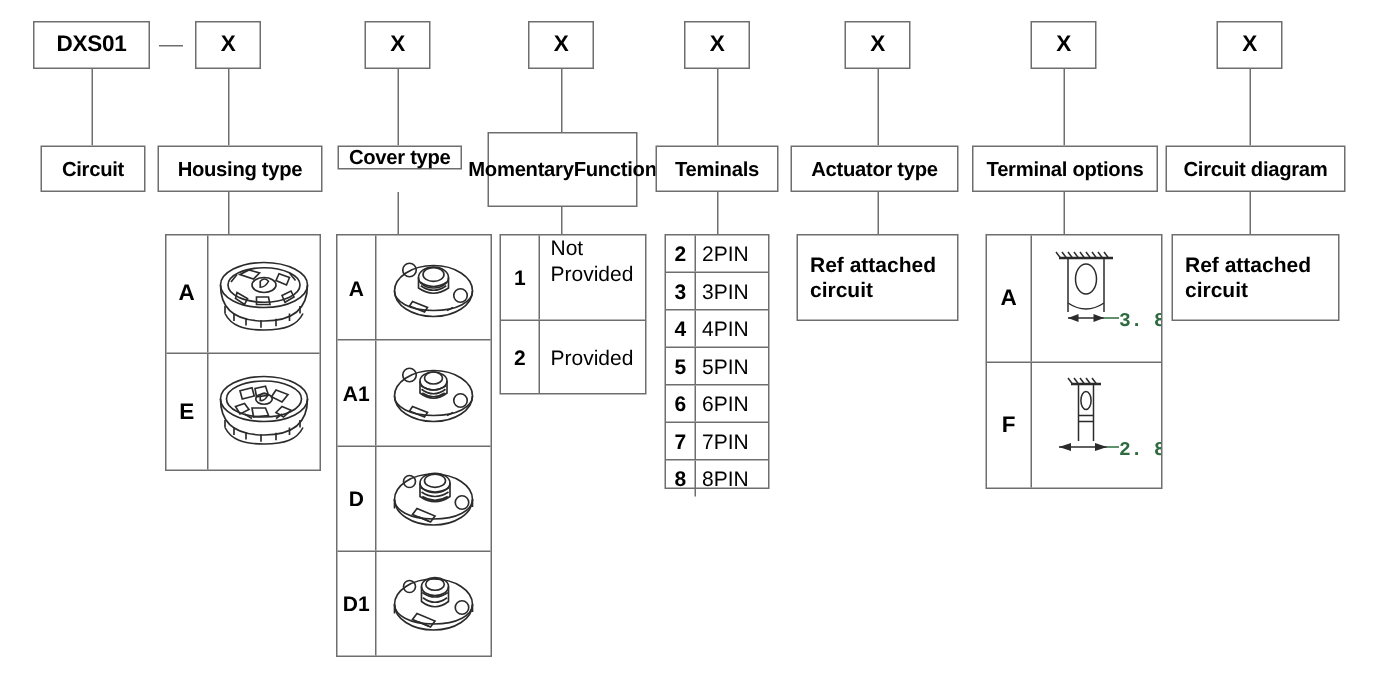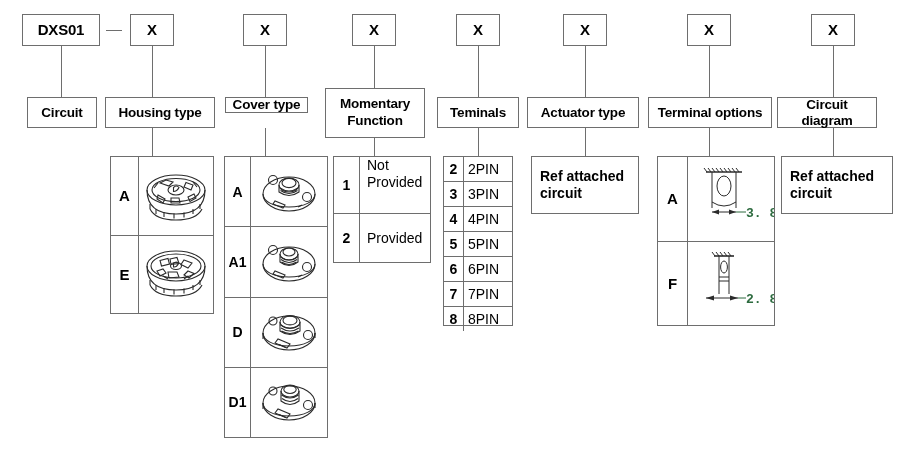--- a/index.html
+++ b/index.html
@@ -23,21 +23,21 @@
     justify-content:center;
     text-align:center;
     font-weight:bold;
     font-size:14px;
     line-height:1.12;
     letter-spacing:-0.2px;
   }
   .code-box{font-size:15px;}
   .x-box{font-size:15px;}
   .label-box{font-size:13.5px;padding:0 4px;}
-  .label-box.two-line{flex-direction:column;line-height:1.25;}
+  .label-box.two-line{flex-direction:row;line-height:1.25;}
 
   .vline{
     position:absolute;
     width:1px;
     background:#6e6e6e;
   }
   .dash{
     position:absolute;
     height:1px;
     background:#6e6e6e;
@@ -150,21 +150,21 @@
     <span>Momentary</span>
     <span>Function</span>
   </div>
 
   <div class="box label-box" style="left:437px;top:97px;width:82px;height:31px;">Teminals</div>
 
   <div class="box label-box" style="left:527px;top:97px;width:112px;height:31px;">Actuator type</div>
 
   <div class="box label-box" style="left:648px;top:97px;width:124px;height:31px;">Terminal options</div>
 
-  <div class="box label-box" style="left:777px;top:97px;width:100px;height:31px;">Circuit diagram</div>
+  <div class="box label-box" style="left:777px;top:97px;width:120px;height:31px;">Circuit diagram</div>
 
   <div class="vline" style="left:152px;top:128px;height:28px;"></div>
   <div class="vline" style="left:265px;top:128px;height:28px;"></div>
   <div class="vline" style="left:374px;top:138px;height:18px;"></div>
   <div class="vline" style="left:478px;top:128px;height:28px;"></div>
   <div class="vline" style="left:585px;top:128px;height:28px;"></div>
   <div class="vline" style="left:709px;top:128px;height:28px;"></div>
   <div class="vline" style="left:833px;top:128px;height:28px;"></div>
 
   <div class="opt-table" id="housing-table" style="left:110px;top:156px;width:104px;height:158px;">

